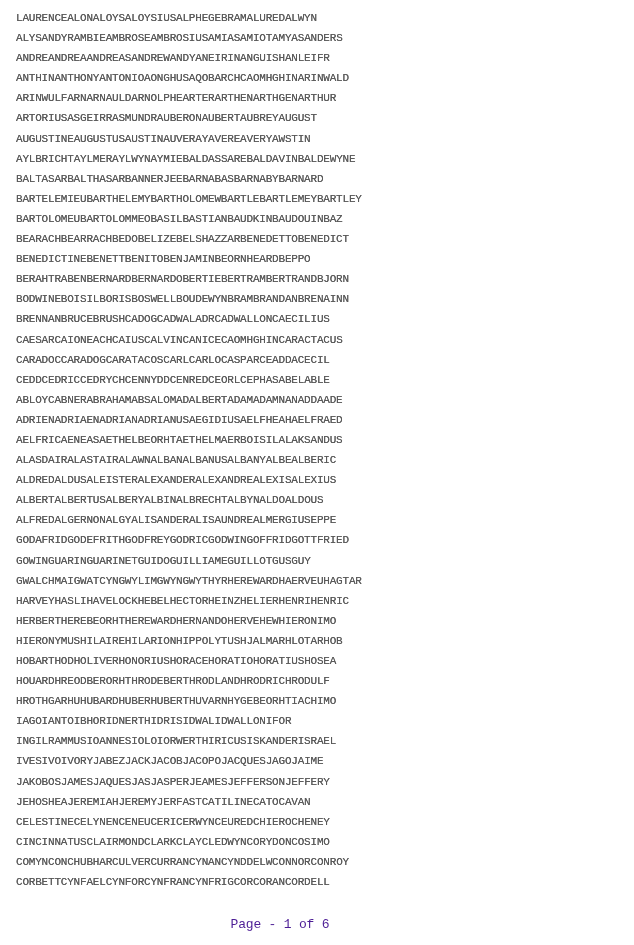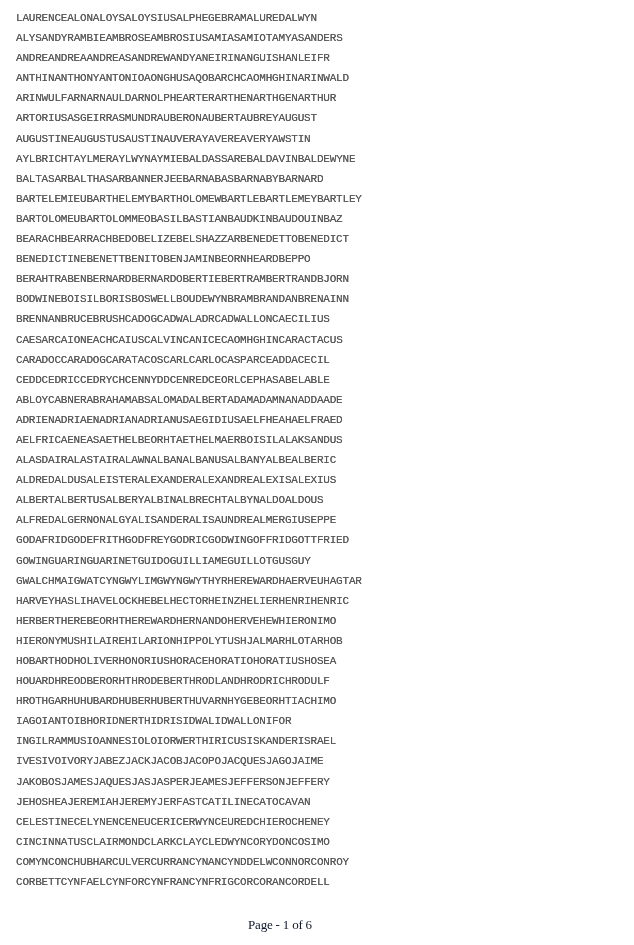--- a/index.html
+++ b/index.html
@@ -33,23 +33,22 @@
     .name {
       display: inline-block;
     }
     .footer {
       position: absolute;
       left: 0;
       width: 560px;
       top: 917px;
       text-align: center;
       font-size: 13px;
-      color: #0f172a;
+      color: #4c1d95;
       letter-spacing: -0.2px;
-      font-family: Liberation Serif, serif;
     }
   </style>
 </head>
 <body>
 
 <div class="page" id="page">
     <div class="line">
       <span class="name">LAURENCE</span>
       <span class="name">ALON</span>
       <span class="name">ALOYS</span>

